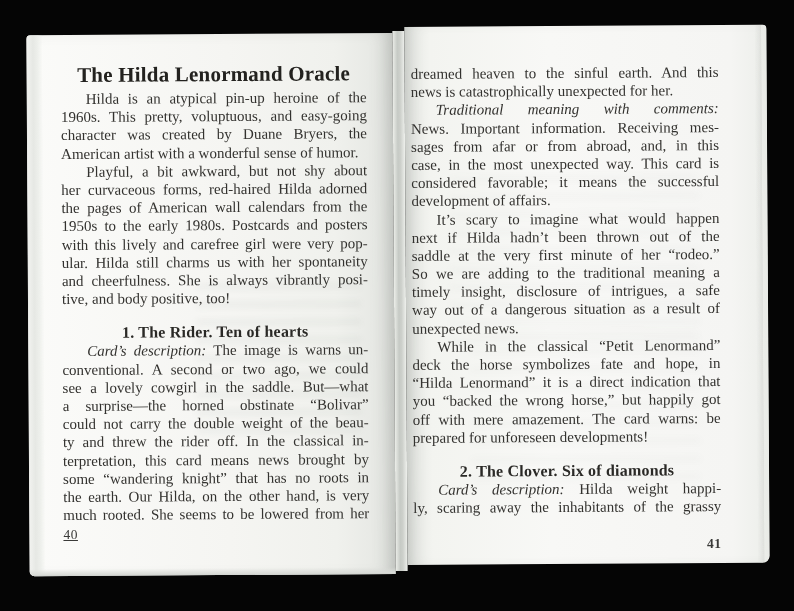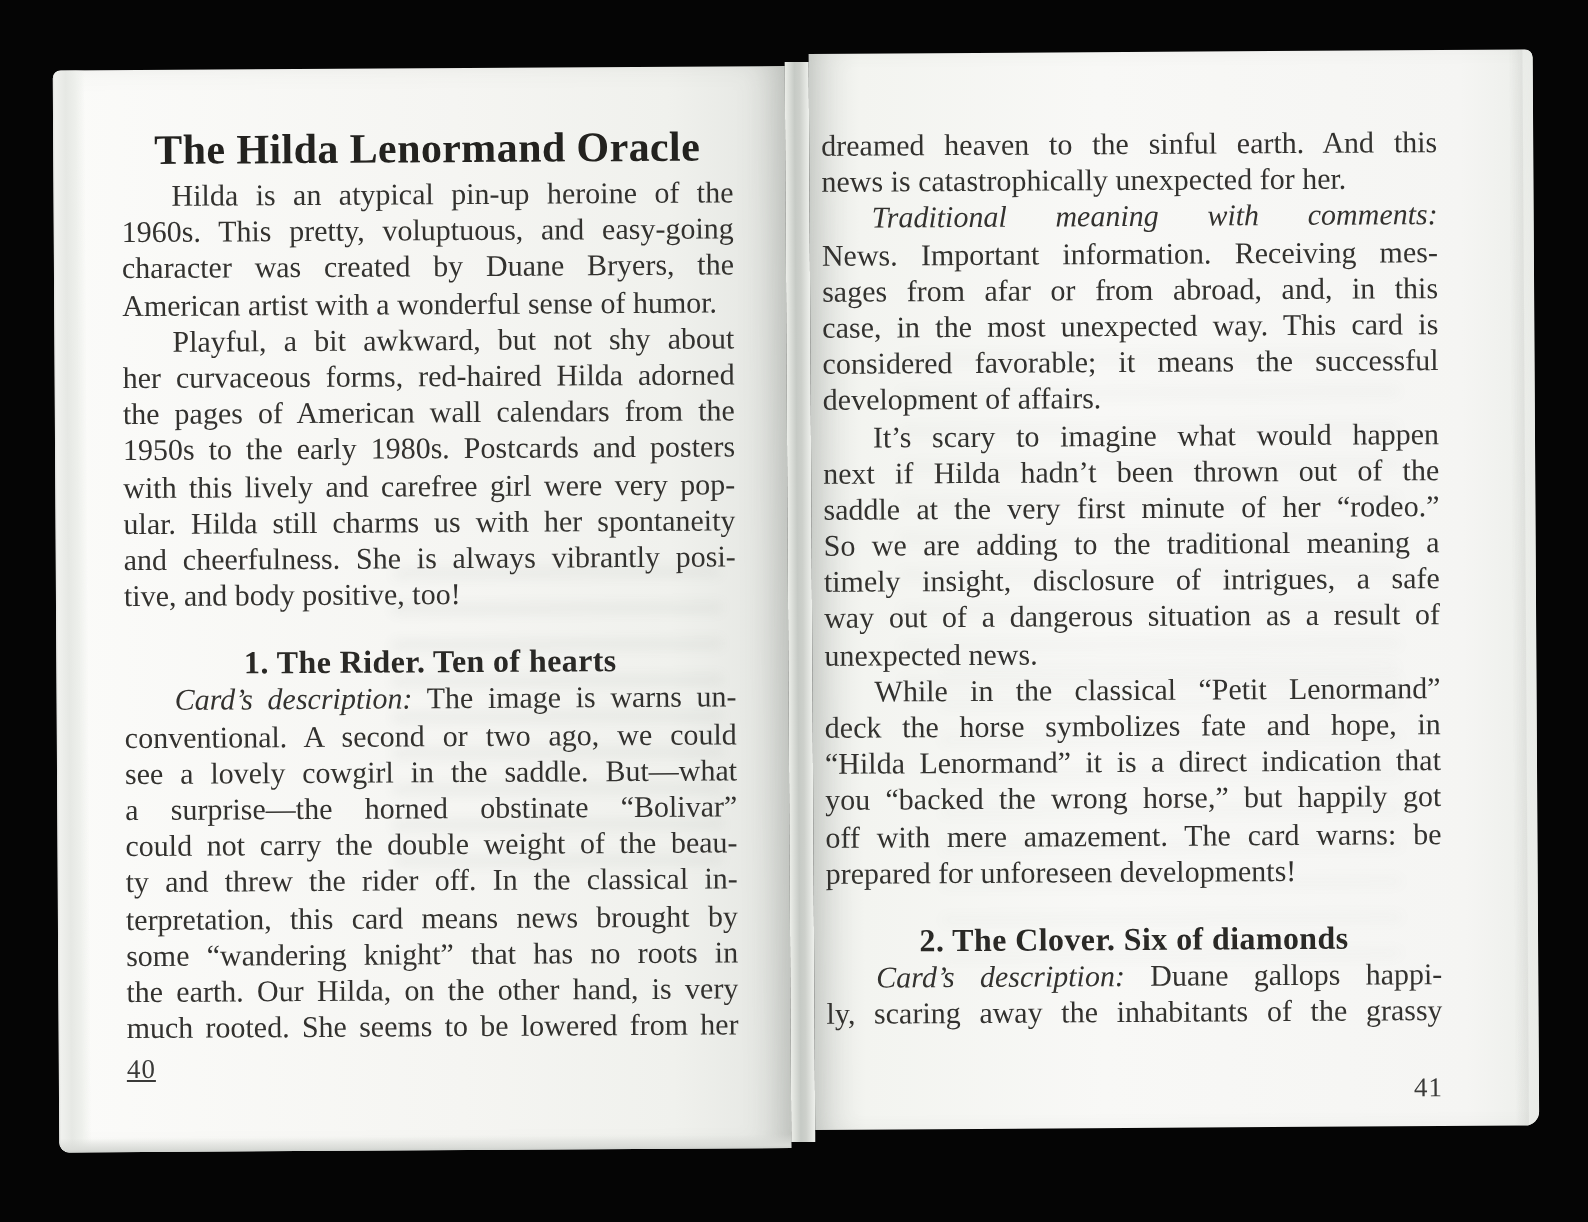--- a/index.html
+++ b/index.html
@@ -64,21 +64,21 @@
     text-align:justify;text-align-last:justify;
     height:18.2px;overflow:hidden;
   }
   .tline.last{text-align-last:left;}
   .tline.indent{text-indent:25px;}
   .it{font-style:italic;}
   .page-number{
     position:absolute;font-size:13.5px;color:#3a3a38;letter-spacing:0.5px;
   }
   .pn-left{left:34px;top:492px;text-decoration:underline;}
-  .pn-right{right:48px;top:511px;text-align:right;}
+  .pn-right{right:48px;top:511px;text-align:right;font-weight:bold;}
   
   .ghost{
     position:absolute;pointer-events:none;border-radius:6px;
     background:repeating-linear-gradient(180deg,rgba(125,135,128,0.30) 0 5px,rgba(0,0,0,0) 5px 18px);
     filter:blur(3px);
   }
   .g1{left:168px;top:250px;width:165px;height:150px;opacity:.30;}
   .g2{left:44px;top:150px;width:250px;height:170px;opacity:.14;}
   .g3{left:64px;top:305px;width:230px;height:150px;opacity:.12;}
 </style>
@@ -154,20 +154,20 @@
         <div class="para">
           <div class="tline indent">While in the classical “Petit Lenormand”</div>
           <div class="tline">deck the horse symbolizes fate and hope, in</div>
           <div class="tline">“Hilda Lenormand” it is a direct indication that</div>
           <div class="tline">you “backed the wrong horse,” but happily got</div>
           <div class="tline">off with mere amazement. The card warns: be</div>
           <div class="tline last">prepared for unforeseen developments!</div>
         </div>
         <div class="heading">2. The Clover. Six of diamonds</div>
         <div class="para">
-          <div class="tline indent"><span class="it">Card’s description:</span><span> Duane gallops happi-</span></div>
+          <div class="tline indent"><span class="it">Card’s description:</span><span> Hilda weight happi-</span></div>
           <div class="tline">ly, scaring away the inhabitants of the grassy</div>
         </div>
       </div>
     <div class="page-number pn-right">41</div>
   </div>
 
 </div>
 
 </body></html>

